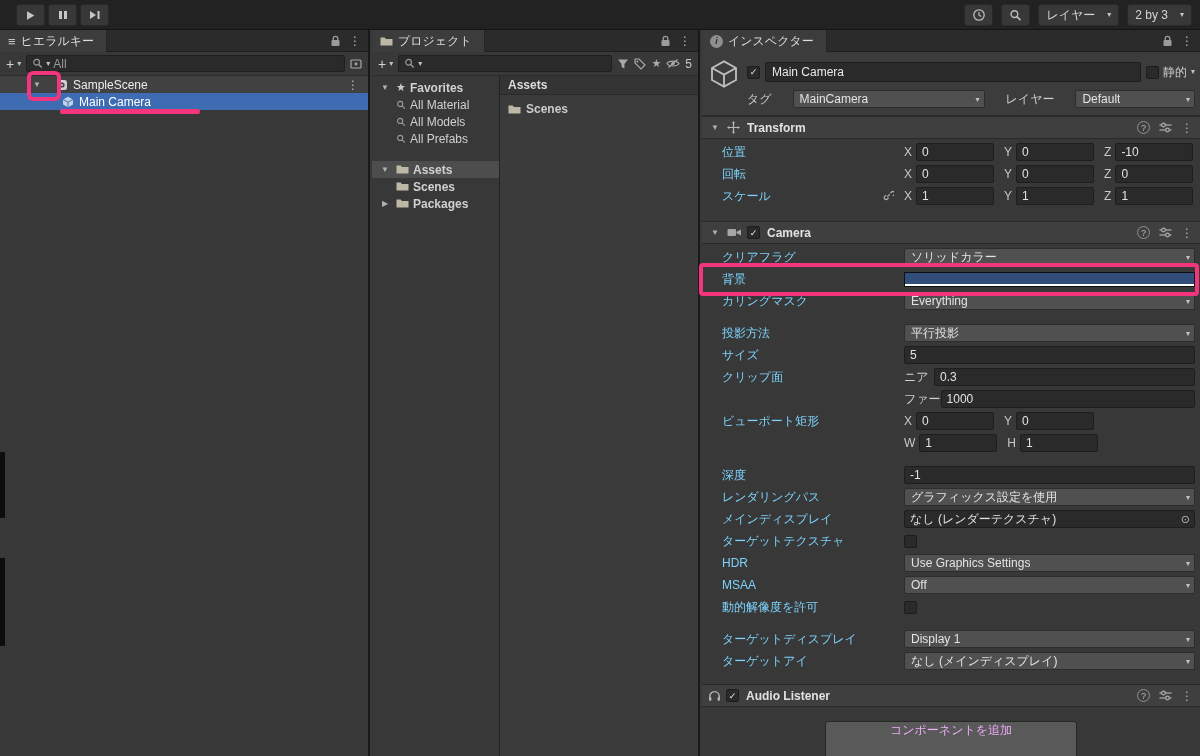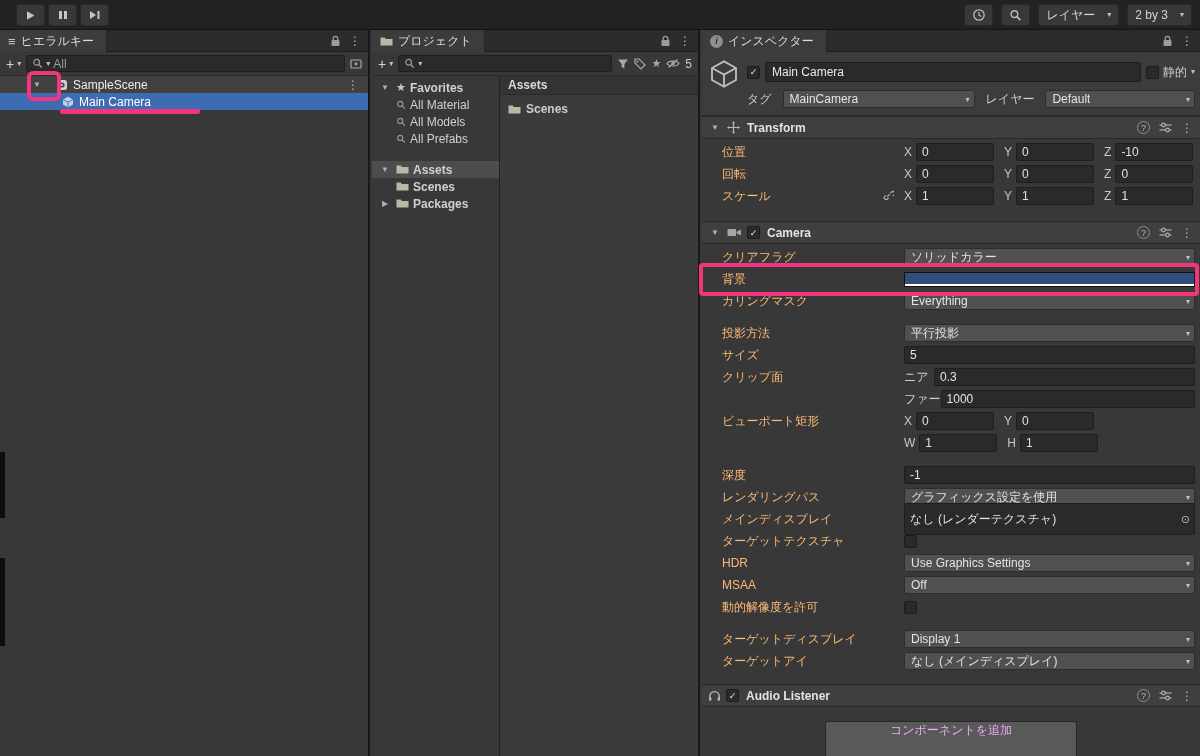--- a/index.html
+++ b/index.html
@@ -57,46 +57,46 @@
 .pitem{height:18px;display:flex;align-items:center;gap:5px;padding:0 8px;margin-top:5px;font-weight:bold}
 .starglyph{font-size:11px;color:#C9C9C9;line-height:1}
 .cnt{color:#C9C9C9}
 
 
 #insp-head{background:#3C3C3C;border-bottom:1px solid #292929;padding:5px 5px 6px 6px;display:flex;gap:7px;height:64px}
 .headcol{flex:1;min-width:0}
 .hrow1{display:flex;align-items:center;gap:5px;height:30px}
 .namefield{flex:1;height:20px;background:#2A2A2A;border:1px solid #1E1E1E;border-radius:2px;color:#E8E8E8;padding:0 6px;font-size:12px;font-family:inherit;outline:none}
 .staticgrp{display:flex;align-items:center;gap:4px;color:#CCC}
-.hrow2{display:flex;align-items:center;gap:11px;margin-top:3px}
+.hrow2{display:flex;align-items:center;gap:21px;margin-top:3px}
 .lbl{color:#CCC;white-space:nowrap}
 .drop{height:18px;background:#505050;border:1px solid #2D2D2D;border-radius:2px;display:flex;align-items:center;padding:0 15px 0 6px;position:relative;color:#E3E3E3;min-width:0}
 .drop .caret{position:absolute;right:4px;top:5px}
 .dtext{white-space:nowrap;overflow:hidden}
 #tagdrop{width:192px}
 #layerdrop{flex:1}
 .chk{width:13px;height:13px;background:#2A2A2A;border:1px solid #1C1C1C;border-radius:2px;display:flex;align-items:center;justify-content:center;font-size:9px;color:#EAEAEA;flex:none}
 .chead{height:23px;background:#3F3F3F;border-top:1px solid #292929;border-bottom:1px solid #292929;display:flex;align-items:center;gap:5px;padding:0 6px;position:relative}
 .ctitle{font-weight:bold;color:#E2E2E2;margin-left:2px}
 .hicons{position:absolute;right:7px;display:flex;align-items:center;gap:9px}
 .helpic{width:13px;height:13px;border-radius:50%;border:1px solid #909090;color:#B9B9B9;font-size:9px;display:flex;align-items:center;justify-content:center}
 .rows{padding:2px 0}
 .prow2{height:22px;display:flex;align-items:center;padding-left:20px;position:relative}
-.plabel{color:#fdba74;white-space:nowrap}
+.plabel{color:#7dd3fc;white-space:nowrap}
 .pval{position:absolute;left:202px;right:5px;top:2px;bottom:2px;display:flex;align-items:center}
 .tf{height:18px;background:#2A2A2A;border:1px solid #1E1E1E;border-radius:2px;display:flex;align-items:center;padding:0 5px;color:#E3E3E3}
 .tf.full{flex:1}
 .tf.v{width:78px}
 .ax{margin:0 4px 0 10px;color:#C8C8C8}
 .ax.first{margin-left:0}
 .spc{height:10px}
 .spc14{height:12px}
 .colorswatch{flex:1;height:15px;background:#314D79;border:1px solid #101010;position:relative}
 .colorswatch .alpha{position:absolute;left:0;bottom:0;right:0;height:2px;background:#FFF}
-.objf{flex:1;height:32px;background:#2A2A2A;border:1px solid #1E1E1E;border-radius:2px;display:flex;align-items:center;padding:0 18px 0 5px;position:relative;color:#E3E3E3}
+.objf{flex:1;height:18px;background:#2A2A2A;border:1px solid #1E1E1E;border-radius:2px;display:flex;align-items:center;padding:0 18px 0 5px;position:relative;color:#E3E3E3}
 .objf .picker{position:absolute;right:4px;font-size:11px;color:#BDBDBD;line-height:1}
 .subl{min-width:30px;color:#CFCFCF;white-space:nowrap}
 .linki{position:absolute;left:181px;top:5px}
 #addcArea{display:flex;justify-content:center;padding-top:14px}
 #addcBtn{width:252px;height:38px;background:#595959;border:1px solid #272727;border-radius:3px;color:#f0abfc;display:flex;align-items:flex-start;justify-content:center}
 
 
 .annot{position:absolute;z-index:60;pointer-events:none}
 #an1{left:27px;top:71px;width:34px;height:30px;border:4px solid #F2357D;border-radius:6px}
 #an2{left:60px;top:109px;width:140px;height:5px;background:#F2357D;border-radius:2px}

